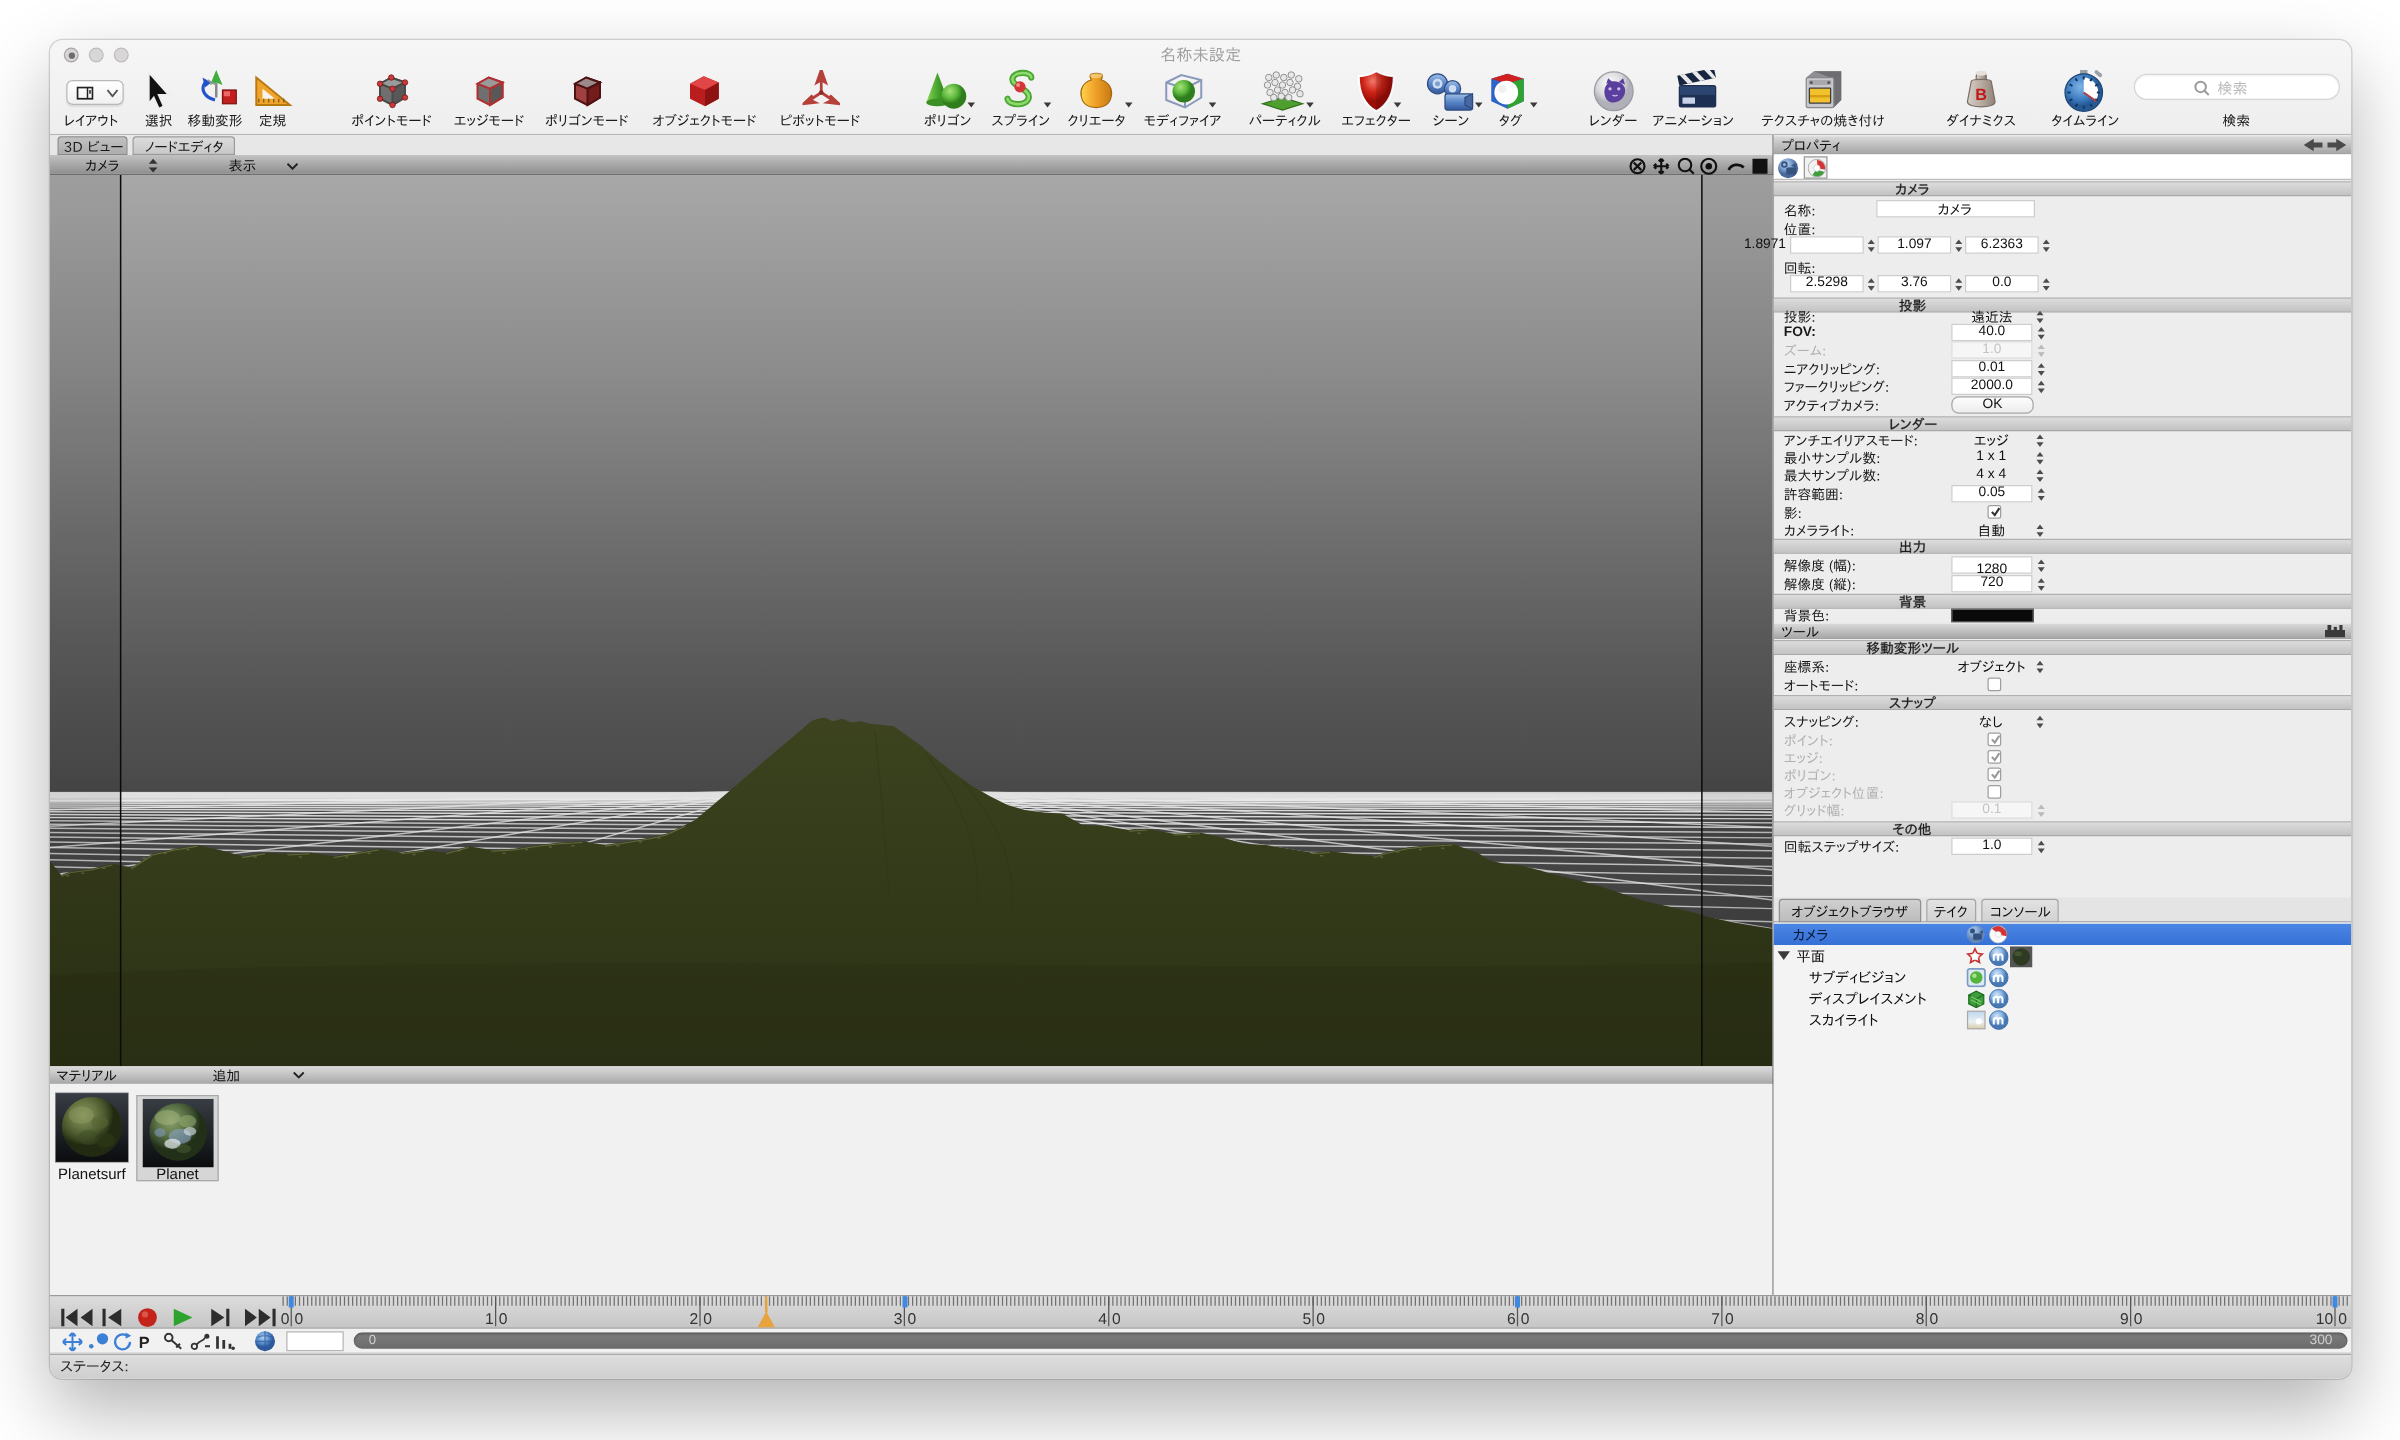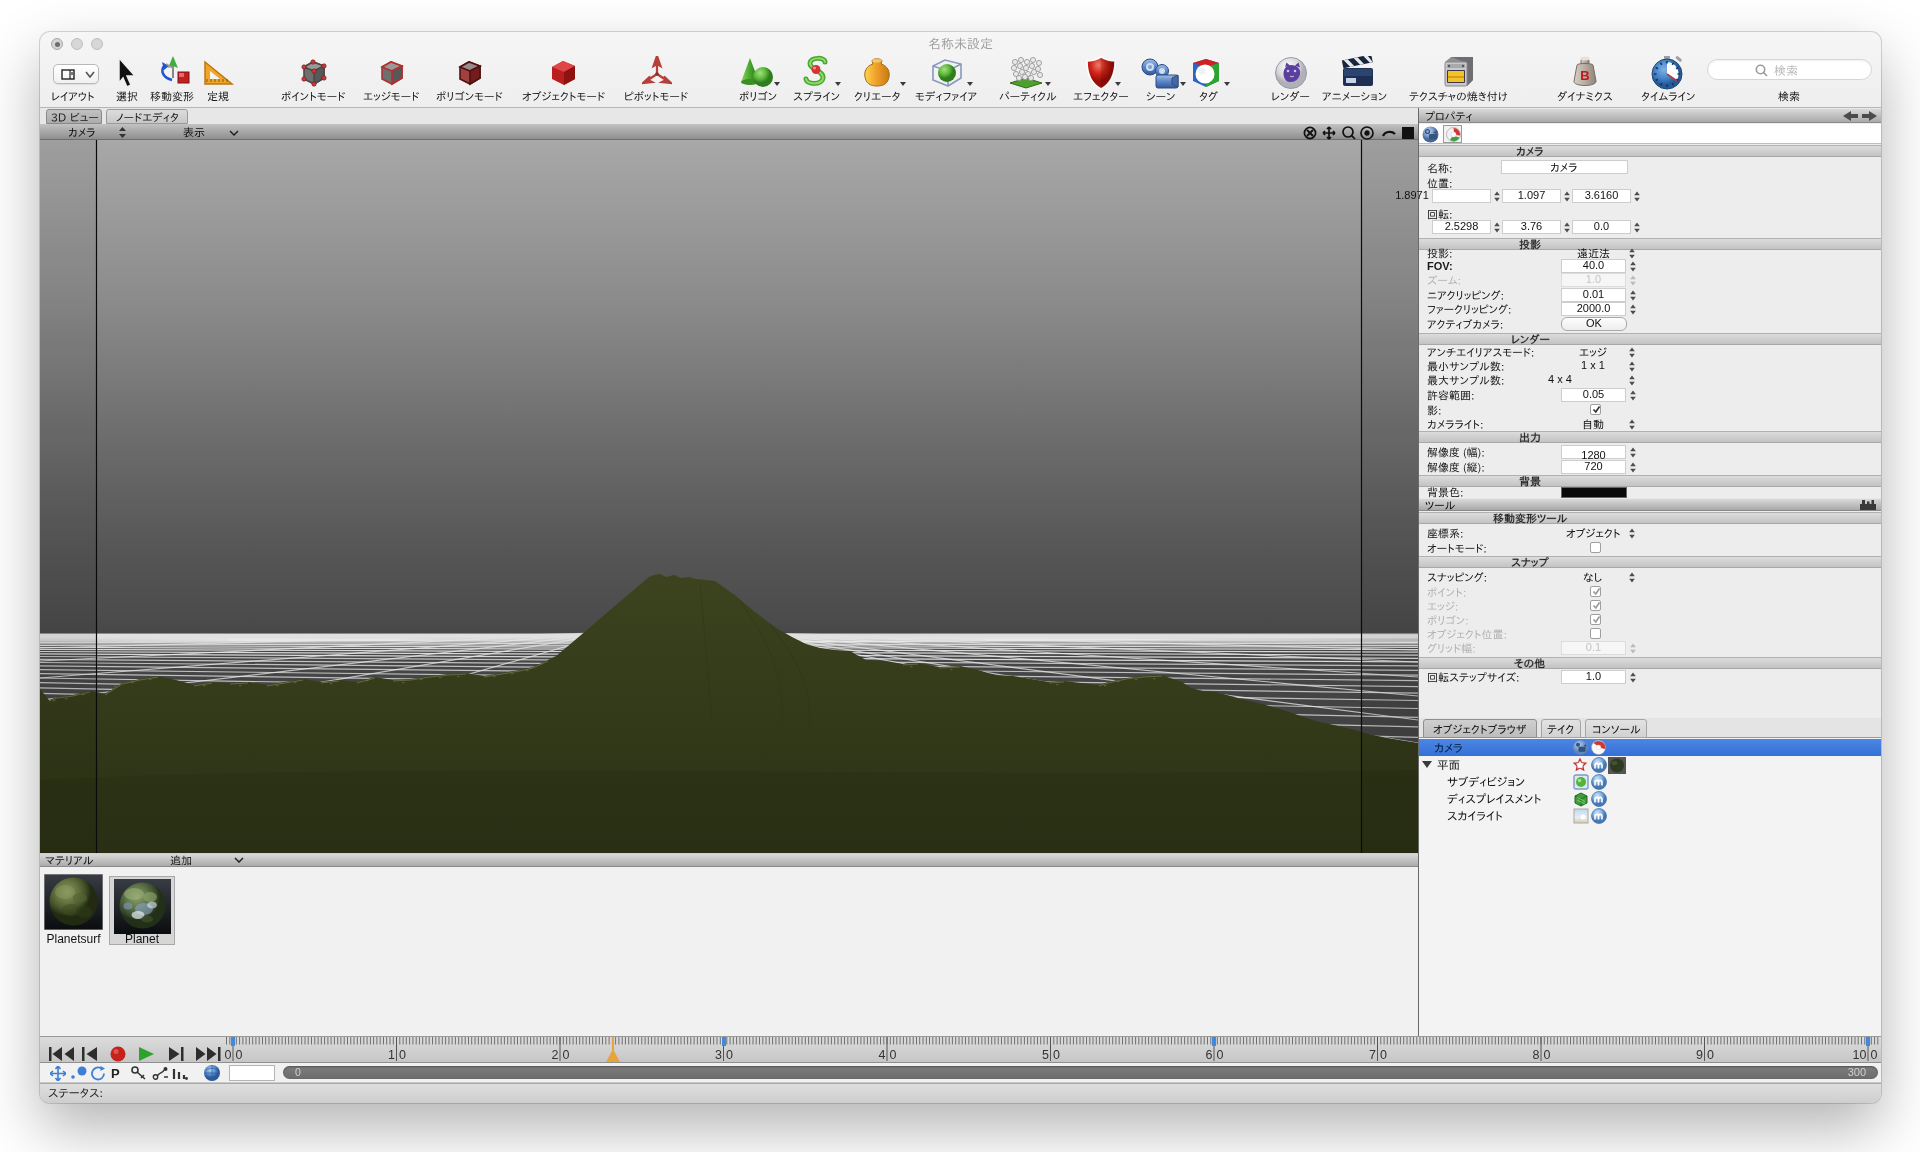--- a/index.html
+++ b/index.html
@@ -960,21 +960,21 @@
       <path d="M4 0.5 L6.8 4.2 L1.2 4.2 Z" fill="#4c4c4c"></path>
       <path d="M4 10.5 L1.2 6.8 L6.8 6.8 Z" fill="#4c4c4c"></path>
     </svg>
     <div style="position:absolute;left:1462.0px;top:157.0px;width:59.0px;height:14.0px;background:#fff;border:1px solid #cdcdcd"></div>
     <div style="position:absolute;left:1491.5px;top:157.3px;font:400 11.0px 'Liberation Sans',sans-serif;color:#111;transform:translateX(-50%);white-space:nowrap">1.097</div>
     <svg style="position:absolute;left:1523.0px;top:158.5px;" width="8" height="11" viewBox="0 0 8 11">
       <path d="M4 0.5 L6.8 4.2 L1.2 4.2 Z" fill="#4c4c4c"></path>
       <path d="M4 10.5 L1.2 6.8 L6.8 6.8 Z" fill="#4c4c4c"></path>
     </svg>
     <div style="position:absolute;left:1532.0px;top:157.0px;width:59.0px;height:14.0px;background:#fff;border:1px solid #cdcdcd"></div>
-    <div style="position:absolute;left:1561.5px;top:157.3px;font:400 11.0px 'Liberation Sans',sans-serif;color:#111;transform:translateX(-50%);white-space:nowrap">3.6160</div>
+    <div style="position:absolute;left:1561.5px;top:157.3px;font:400 11.0px 'Liberation Sans',sans-serif;color:#111;transform:translateX(-50%);white-space:nowrap">6.2363</div>
     <svg style="position:absolute;left:1593.0px;top:158.5px;" width="8" height="11" viewBox="0 0 8 11">
       <path d="M4 0.5 L6.8 4.2 L1.2 4.2 Z" fill="#4c4c4c"></path>
       <path d="M4 10.5 L1.2 6.8 L6.8 6.8 Z" fill="#4c4c4c"></path>
     </svg>
     <svg style="position:absolute;left:1387.0px;top:169.5px;overflow:visible" width="27" height="16">
       <g fill="#1a1a1a" transform="translate(0,16.5) scale(0.005371,-0.005371)">
         <use href="#g56de" transform="translate(0.0,0)"></use>
         <use href="#g8ee2" transform="translate(2048.0,0)"></use>
         <use href="#g003a" transform="translate(4096.0,0)"></use>
       </g>
@@ -1152,21 +1152,21 @@
         <use href="#g6700" transform="translate(0.0,0)"></use>
         <use href="#g5927" transform="translate(2048.0,0)"></use>
         <use href="#g30b5" transform="translate(4096.0,0)"></use>
         <use href="#g30f3" transform="translate(6062.0,0)"></use>
         <use href="#g30d7" transform="translate(7823.0,0)"></use>
         <use href="#g30eb" transform="translate(9687.0,0)"></use>
         <use href="#g6570" transform="translate(11715.0,0)"></use>
         <use href="#g003a" transform="translate(13763.0,0)"></use>
       </g>
     </svg>
-    <div style="position:absolute;left:1520px;top:340.8px;font:400 11.0px 'Liberation Sans',sans-serif;color:#111;transform:translateX(-50%);white-space:nowrap">4 x 4</div>
+    <div style="position:absolute;left:1553.0px;top:340.8px;font:400 11.0px 'Liberation Sans',sans-serif;color:#111;transform:translateX(-50%);white-space:nowrap">4 x 4</div>
     <svg style="position:absolute;left:1588.0px;top:342.5px;" width="8" height="11" viewBox="0 0 8 11">
       <path d="M4 0.5 L6.8 4.2 L1.2 4.2 Z M4 10.5 L1.2 6.8 L6.8 6.8 Z" fill="#4c4c4c"></path>
     </svg>
     <svg style="position:absolute;left:1387.0px;top:350.5px;overflow:visible" width="49" height="16">
       <g fill="#1a1a1a" transform="translate(0,16.5) scale(0.005371,-0.005371)">
         <use href="#g8a31" transform="translate(0.0,0)"></use>
         <use href="#g5bb9" transform="translate(2048.0,0)"></use>
         <use href="#g7bc4" transform="translate(4096.0,0)"></use>
         <use href="#g56f2" transform="translate(6144.0,0)"></use>
         <use href="#g003a" transform="translate(8192.0,0)"></use>

